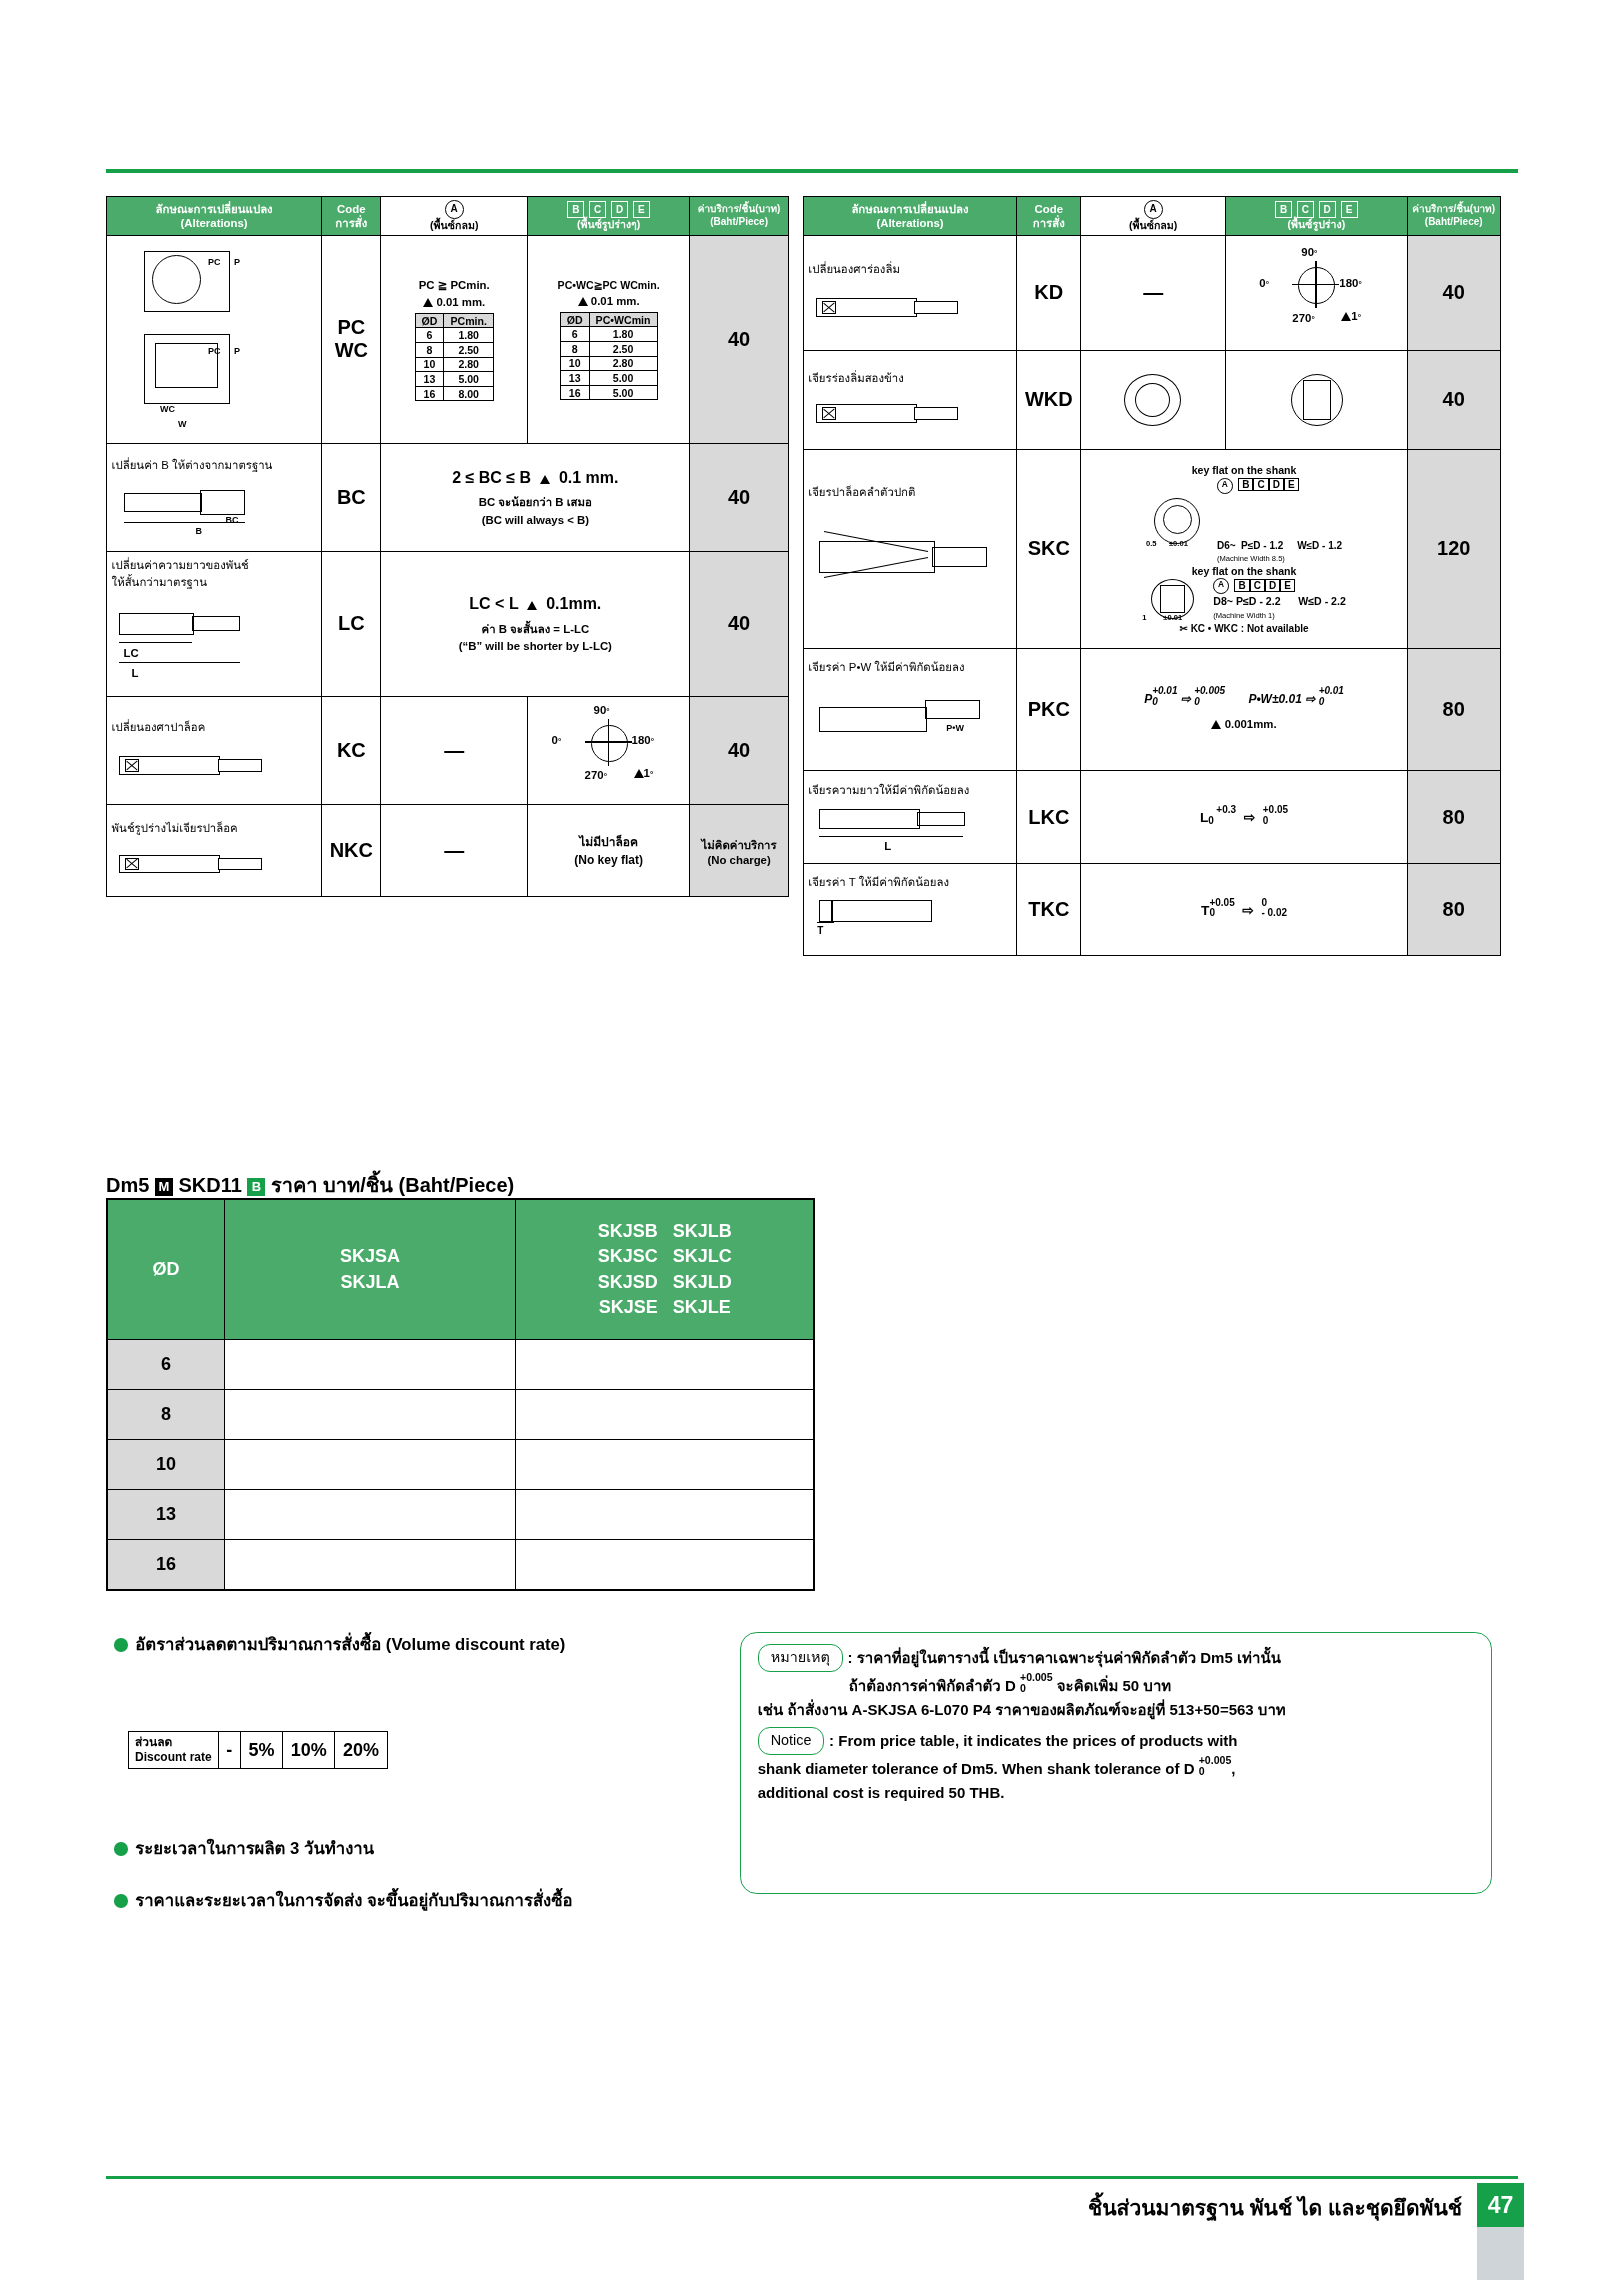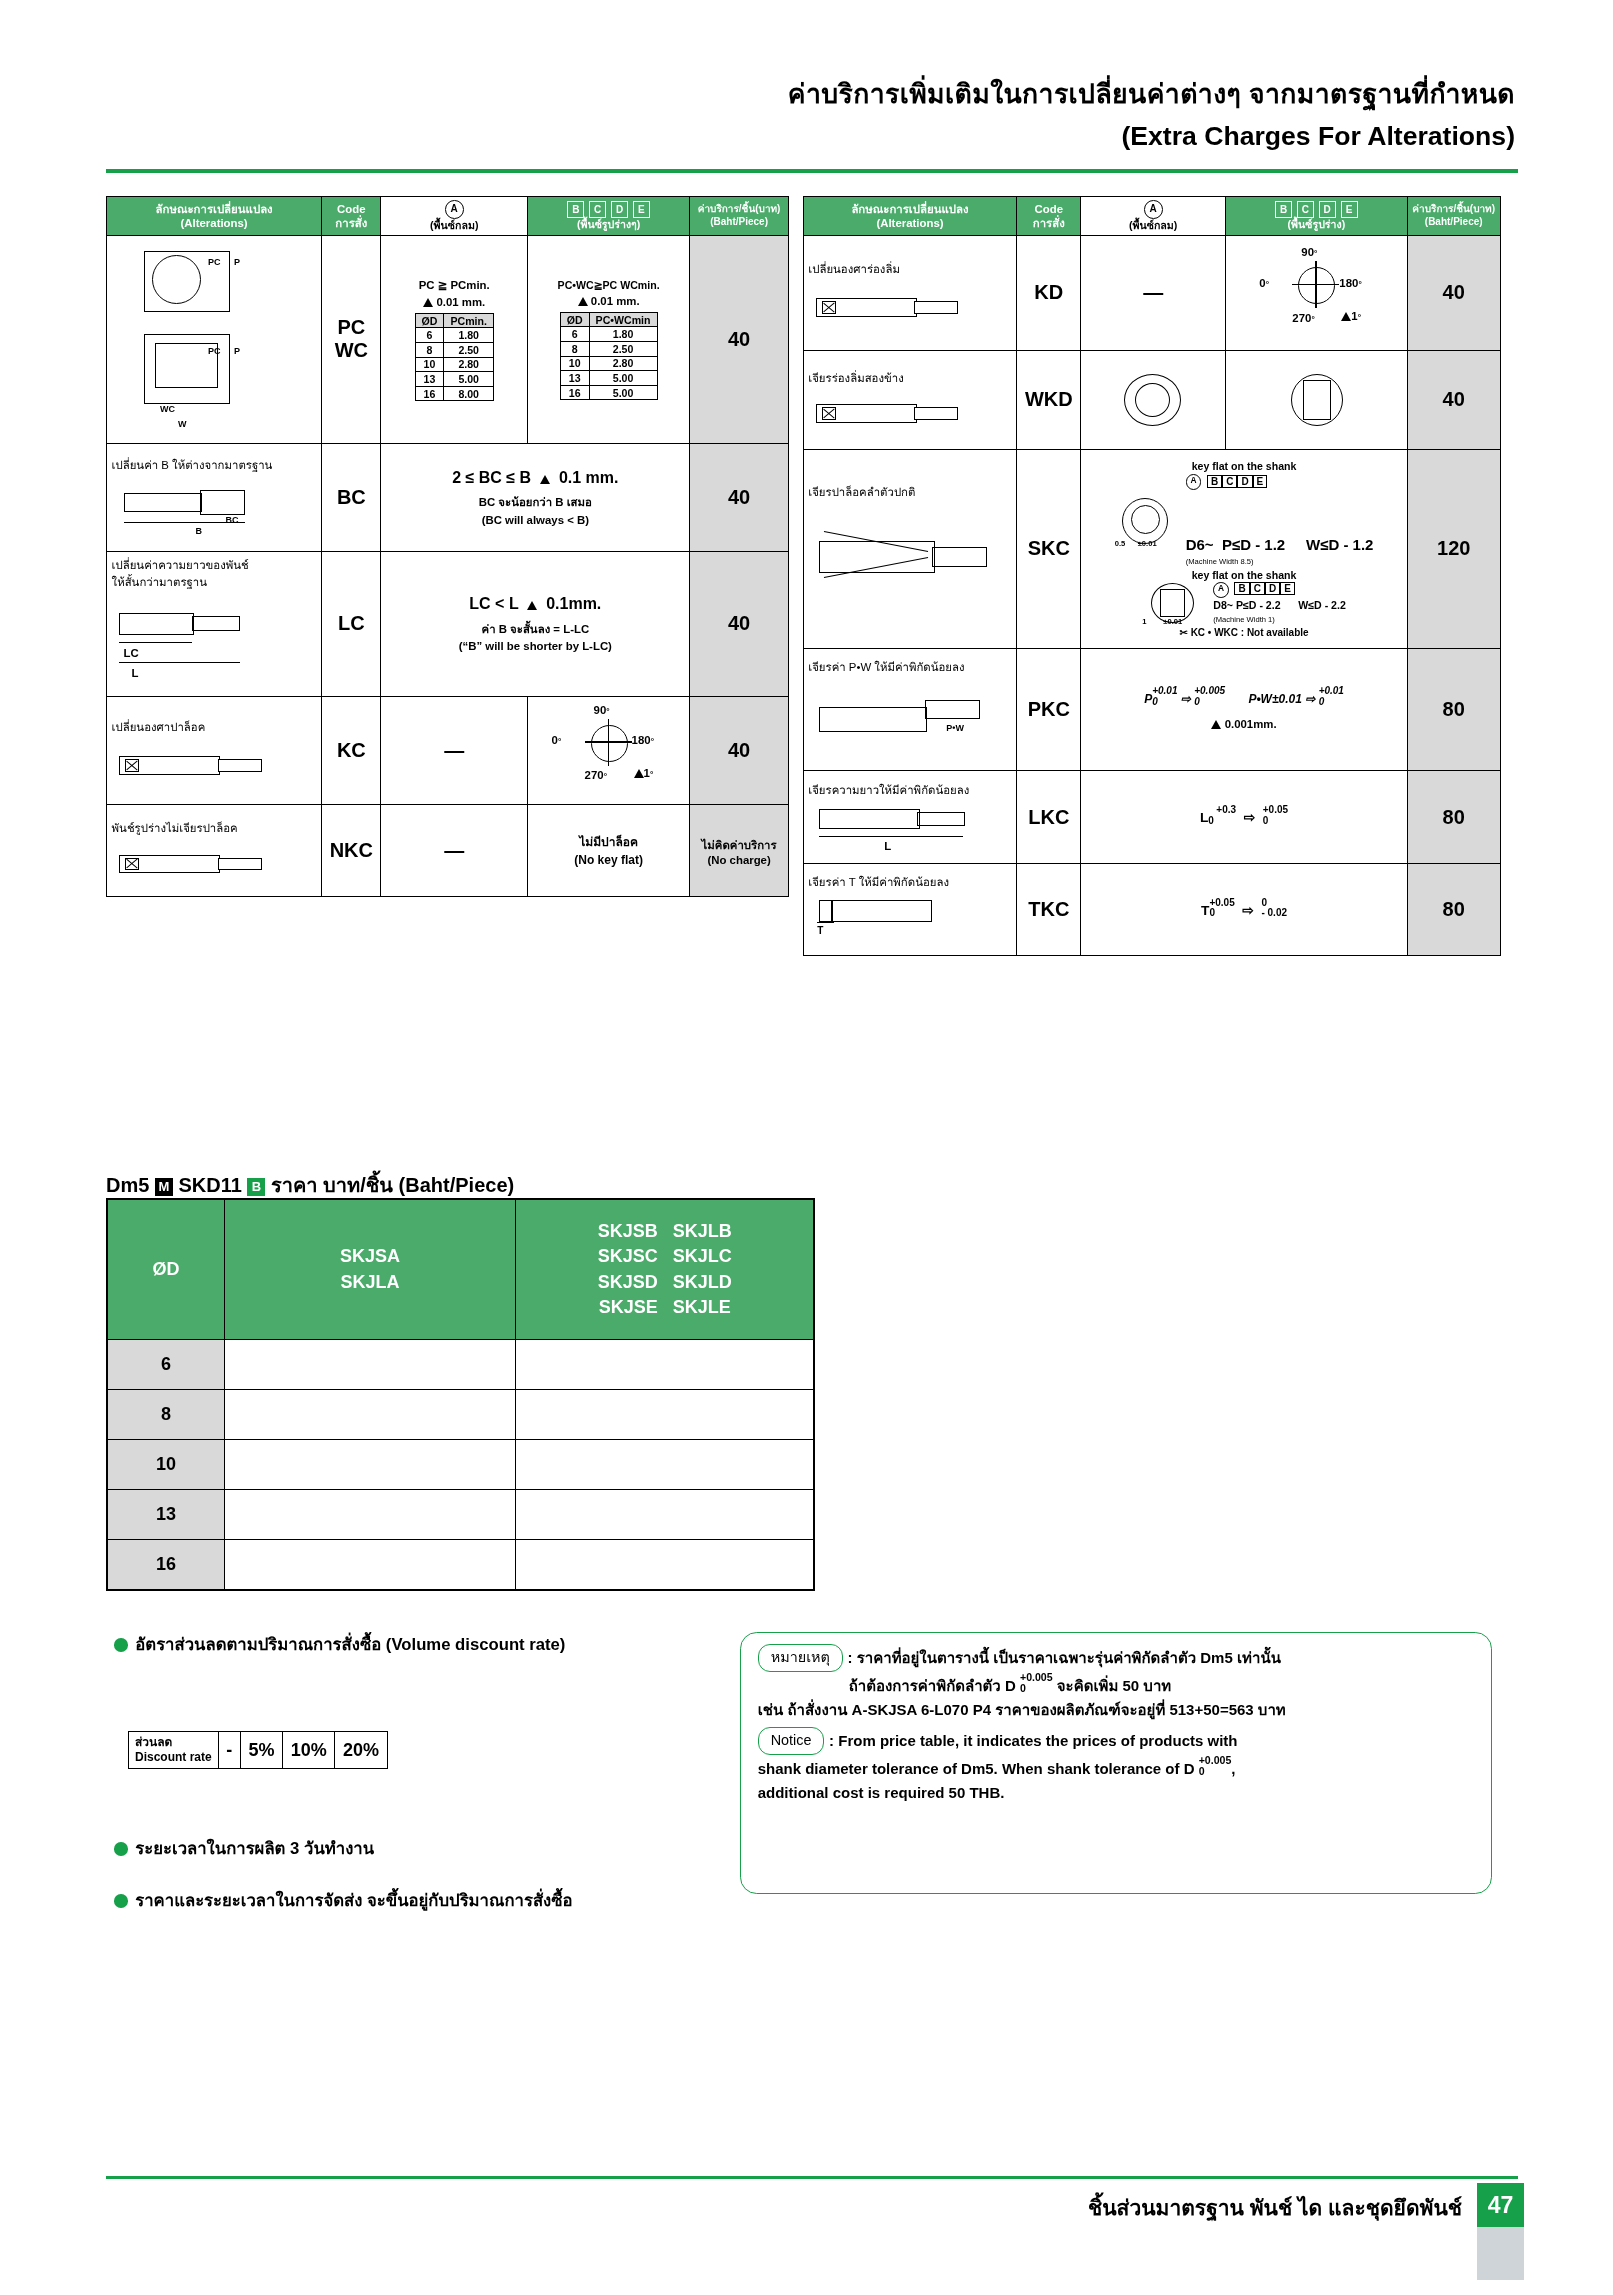--- a/index.html
+++ b/index.html
@@ -108,24 +108,20 @@
   .frule{position:absolute;left:106px;top:2176px;width:1412px;height:3px;background:#17a04a;}
   .ftxt{position:absolute;right:152px;top:2191px;font-size:21px;font-weight:bold;}
   .pagebox{position:absolute;right:90px;top:2183px;width:47px;height:44px;background:#17a04a;color:#fff;font-size:23px;font-weight:bold;text-align:center;line-height:44px;}
   .pagebar{position:absolute;right:90px;top:2227px;width:47px;height:53px;background:#cfd4d8;}
 </style>
 </head>
 <body>
 
 <div class="page">
 
-  <div class="header">
-    <div class="th">ค่าบริการเพิ่มเติมในการเปลี่ยนค่าต่างๆ จากมาตรฐานที่กำหนด</div>
-    <div class="en">(Extra Charges For Alterations)</div>
-  </div>
   <div class="rule"></div>
 
   <div class="alt-wrap">
     <table class="alt-tbl" style="width:683px;float:left;">
       <tbody>
           <tr class="hdr">
         <td style="width:203px;">
           <div>ลักษณะการเปลี่ยนแปลง</div>
               <div>(Alterations)</div>
         </td>
@@ -424,21 +420,21 @@
               <div style="position:absolute;left:7.6px;top:1.5px;width:44px;height:44px;border:1.2px solid #000;border-radius:50%;"></div>
               <div style="position:absolute;left:16.7px;top:9px;width:27px;height:27px;border:1.1px solid #000;border-radius:50%;"></div>
               <div style="position:absolute;left:0;top:43px;font-size:7.6px;font-weight:bold;text-align:center;">0.5</div>
               <div style="position:absolute;left:23px;top:43px;font-size:7.6px;font-weight:bold;">±0.01</div>
             </div>
             <div style="font-size:10px;line-height:1.5;">
               <div>
                 <span class="circA" style="width:13.7px;height:13.7px;line-height:11.4px;font-size:8.4px;">A</span>
                 &nbsp;<span style="border:0.8px solid #000;padding:0 3px;font-weight:bold;">B</span><span style="border:0.8px solid #000;padding:0 3px;font-weight:bold;">C</span><span style="border:0.8px solid #000;padding:0 3px;font-weight:bold;">D</span><span style="border:0.8px solid #000;padding:0 3px;font-weight:bold;">E</span>
               </div>
-              <div class="b" style="font-size:15px;margin-top:44px;">D6~&nbsp; P≤D - 1.2&nbsp;&nbsp;&nbsp;&nbsp; W≤D - 1.2</div>
+              <div class="b" style="font-size:10px;margin-top:44px;">D6~&nbsp; P≤D - 1.2&nbsp;&nbsp;&nbsp;&nbsp; W≤D - 1.2</div>
               <div style="font-size:7.6px;">(Machine Width 8.5)</div>
             </div>
           </div>
           <div class="c b" style="font-size:10.6px;margin-top:1.5px;">key flat on the shank</div>
           <div style="display:flex;align-items:center;justify-content:center;gap:9px;">
             <div style="position:relative;width:62px;height:44px;">
               <div style="position:absolute;left:9px;top:1.5px;width:41px;height:38px;border:1.2px solid #000;border-radius:50%;"></div>
               <div style="position:absolute;left:18px;top:7.6px;width:23px;height:26px;border:1.1px solid #000;"></div>
               <div style="position:absolute;left:0;top:36px;font-size:7.6px;font-weight:bold;">1</div>
               <div style="position:absolute;left:21px;top:36px;font-size:7.6px;font-weight:bold;">±0.01</div>

